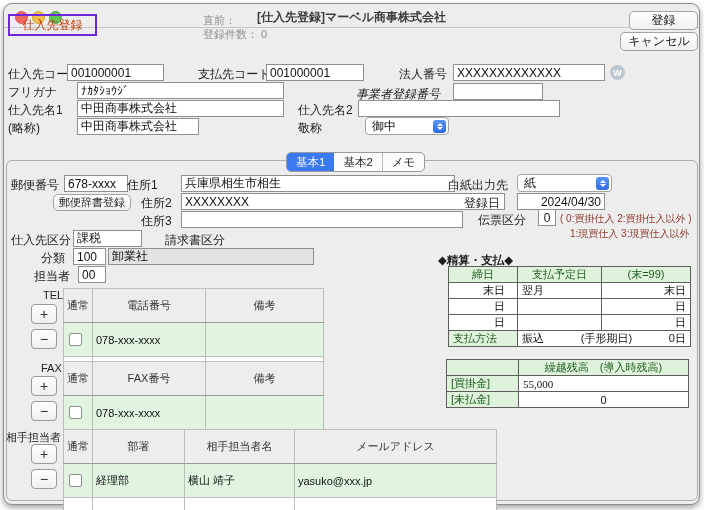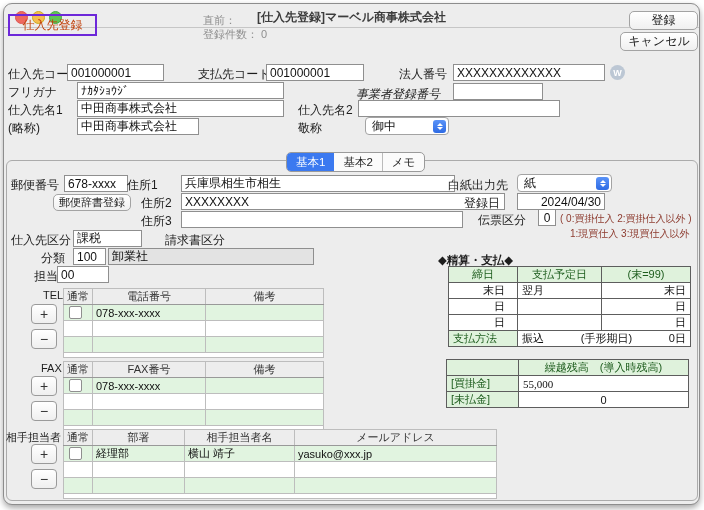--- a/index.html
+++ b/index.html
@@ -42,21 +42,21 @@
   .panel{position:absolute;left:2px;top:156px;width:692px;height:341px;border:1px solid #ababab;
          border-radius:6px;box-sizing:border-box;background:#ededed;}
   .note{position:absolute;font-size:10px;color:#8d3b2f;white-space:nowrap;}
   table.grid{position:absolute;border-collapse:collapse;table-layout:fixed;background:#fff;
              font-size:11px;color:#111;}
   .grid td{border:1px solid #5d5d5d;padding:0 4px;overflow:hidden;white-space:nowrap;height:14px;}
   .grid .green{background:#dff2dc;color:#1d5c1d;text-align:center;}
   .grid .greenl{background:#dff2dc;color:#1d5c1d;text-align:left;}
   table.list{position:absolute;border-collapse:collapse;table-layout:fixed;background:#fff;
              font-size:11px;color:#111;border:1px solid #8f8f8f;}
-  .list td{border:1px solid #bdbdbd;padding:0 3px;overflow:hidden;white-space:nowrap;}
+  .list td{border:1px solid #bdbdbd;padding:9px 3px;overflow:hidden;white-space:nowrap;}
   .list tr.hdr td{background:#ededed;color:#333;text-align:center;height:12px;border-bottom:1px solid #999;}
   .list tr.g td{background:#e1f4e0;}
   .list tr.row td{height:15px;}
   .list tr.strip td{height:4px;background:#fff;}
   .cb{display:inline-block;width:11px;height:11px;background:#fff;border:1px solid #8f8f8f;border-radius:2px;
       vertical-align:middle;margin-left:2px;}
   .sq{position:absolute;width:26px;height:20px;background:linear-gradient(#fff,#efefef);border:1px solid #9a9a9a;
       border-radius:4px;font-size:14px;color:#333;display:flex;align-items:center;justify-content:center;box-sizing:border-box;}
   .secttl{position:absolute;font-size:11.5px;font-weight:bold;color:#1d1d1d;}
   .mrow{display:flex;justify-content:space-between;width:100%;}
@@ -144,21 +144,21 @@
   <div class="note" style="left:566px;top:223px;">1:現買仕入 3:現買仕入以外</div>
 
   <div class="lbl" style="left:7px;top:228px;">仕入先区分</div>
   <input class="inp" style="left: 69px; top: 226px; width: 69px;" value="課税">
   <div class="lbl" style="left:142px;top:228px;margin-left:19px;">請求書区分</div>
 
   <div class="lbl" style="left:37px;top:246px;">分類</div>
   <input class="inp" style="left: 69px; top: 244px; width: 33px;" value="100">
   <div class="inp ro" style="left:104px;top:244px;width:206px;line-height:15px;">卸業社</div>
   <div class="lbl" style="left:30px;top:264px;">担当者</div>
-  <input class="inp" style="left: 53px; top: 262px; width: 52px;" value="00">
+  <input class="inp" style="left: 74px; top: 262px; width: 28px;" value="00">
 
   <div class="secttl" style="left:434px;top:249px;">◆精算・支払◆</div>
   <table class="grid" style="left:444px;top:262px;">
     <colgroup>
           <col style="width:69px">
           <col style="width:84px">
           <col style="width:89px">
         </colgroup>
     <tbody>
           <tr>

